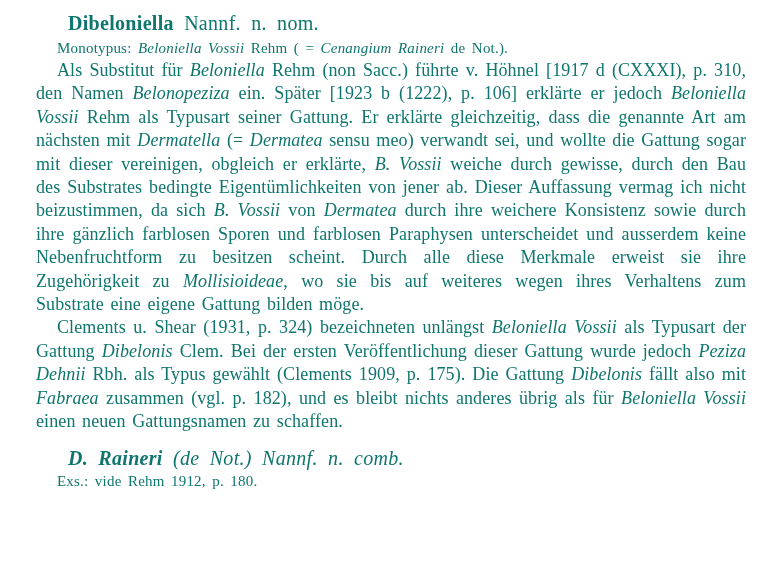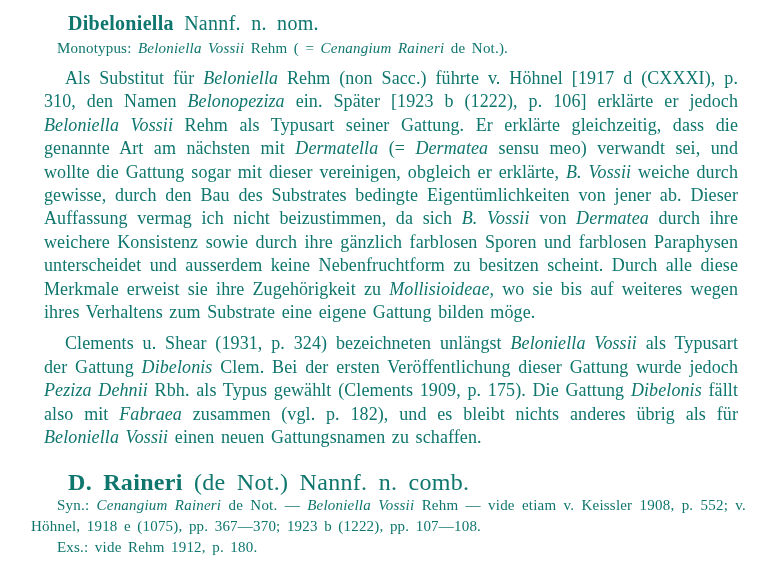--- a/index.html
+++ b/index.html
@@ -20,40 +20,41 @@
   }
   .genus-heading {
     font-size: 20px;
     line-height: 26px;
     font-weight: normal;
     margin: 0 0 2px 32px;
     word-spacing: 5px;
     letter-spacing: 0.3px;
   }
   .species-heading {
-    font-size: 24px;
+    font-size: 20px;
     line-height: 26px;
     font-weight: normal;
     margin: 8px 0 0 32px;
     word-spacing: 5px;
     letter-spacing: 0.3px;
+    font-style: italic;
   }
   .small {
     font-size: 15px;
     line-height: 21px;
     margin: 0 0 0 -5px;
     text-align: justify;
     text-indent: 26px;
     word-spacing: 2.5px;
     letter-spacing: 0.2px;
   }
   .body-para {
     font-size: 18px;
     line-height: 23.4px;
-    margin: 8px;
+    margin: 0;
     text-align: justify;
     text-indent: 21px;
     word-spacing: 2px;
     letter-spacing: 0.1px;
   }
   .body-para:first-of-type {
     margin-top: 2px;
   }
   .run-b { font-weight: bold; }
   .run-i { font-style: italic; }
@@ -70,18 +71,17 @@
 
 
   <p class="body-para"><span>Als Substitut für </span><span class="run-i">Beloniella</span><span> Rehm (non Sacc.) führte v. Höhnel [1917 d (CXXXI), p. 310, den Namen </span><span class="run-i">Belonopeziza</span><span> ein. Später [1923 b (1222), p. 106] erklärte er jedoch </span><span class="run-i">Beloniella Vossii</span><span> Rehm als Typusart seiner Gattung. Er erklärte gleichzeitig, dass die genannte Art am nächsten mit </span><span class="run-i">Dermatella</span><span> (= </span><span class="run-i">Dermatea</span><span> sensu meo) verwandt sei, und wollte die Gattung sogar mit dieser vereinigen, obgleich er erklärte, </span><span class="run-i">B. Vossii</span><span> weiche durch gewisse, durch den Bau des Substrates bedingte Eigentümlichkeiten von jener ab. Dieser Auffassung vermag ich nicht beizustimmen, da sich </span><span class="run-i">B. Vossii</span><span> von </span><span class="run-i">Dermatea</span><span> durch ihre weichere Konsistenz sowie durch ihre gänzlich farblosen Sporen und farblosen Paraphysen unterscheidet und ausserdem keine Nebenfruchtform zu besitzen scheint. Durch alle diese Merkmale erweist sie ihre Zugehörigkeit zu </span><span class="run-i">Mollisioideae</span><span>, wo sie bis auf weiteres wegen ihres Verhaltens zum Substrate eine eigene Gattung bilden möge.</span></p>
 
   <p class="body-para"><span>Clements u. Shear (1931, p. 324) bezeichneten unlängst </span><span class="run-i">Beloniella Vossii</span><span> als Typusart der Gattung </span><span class="run-i">Dibelonis</span><span> Clem. Bei der ersten Veröffentlichung dieser Gattung wurde jedoch </span><span class="run-i">Peziza Dehnii</span><span> Rbh. als Typus gewählt (Clements 1909, p. 175). Die Gattung </span><span class="run-i">Dibelonis</span><span> fällt also mit </span><span class="run-i">Fabraea</span><span> zusammen (vgl. p. 182), und es bleibt nichts anderes übrig als für </span><span class="run-i">Beloniella Vossii</span><span> einen neuen Gattungsnamen zu schaffen.</span></p>
 
   <div class="sect-gap"></div>
 
   <h2 class="species-heading"><span class="run-b">D. Raineri</span><span> (de Not.) Nannf. n. comb.</span></h2>
 
-  <p class="small"><span>Syn.: </span><span class="run-i">Cenangium Raineri</span><span> de Not. — </span><span class="run-i">Beloniella Vossii</span><span> Rehm — vide etiam v. Keissler 1908, p. 552; v. Höhnel, 1918 e (1075), pp. 367—370; 1923 b (1222), pp. 107—108.</span></p>
 
 
   <p class="small"><span>Exs.: vide Rehm 1912, p. 180.</span></p>
 
 </div>
 
 </body></html>

